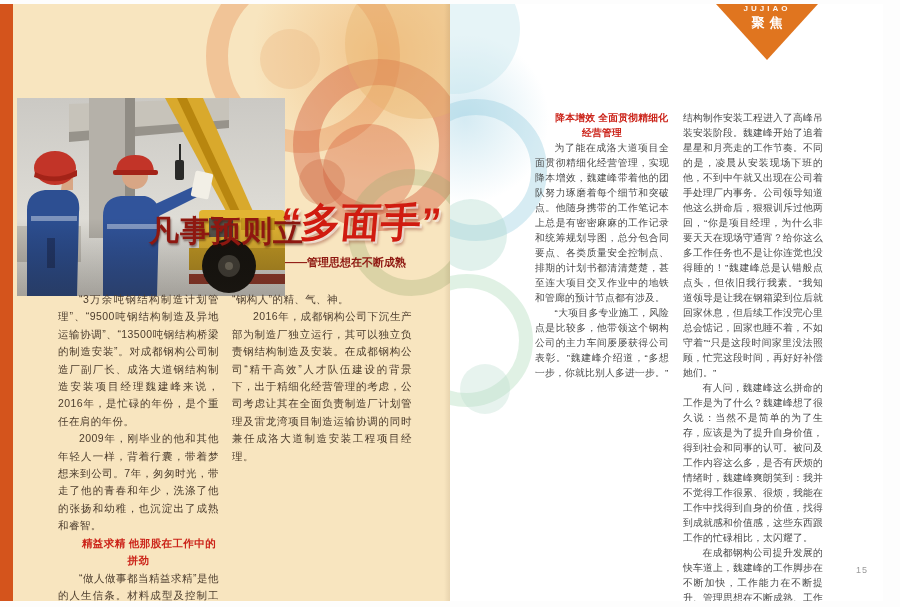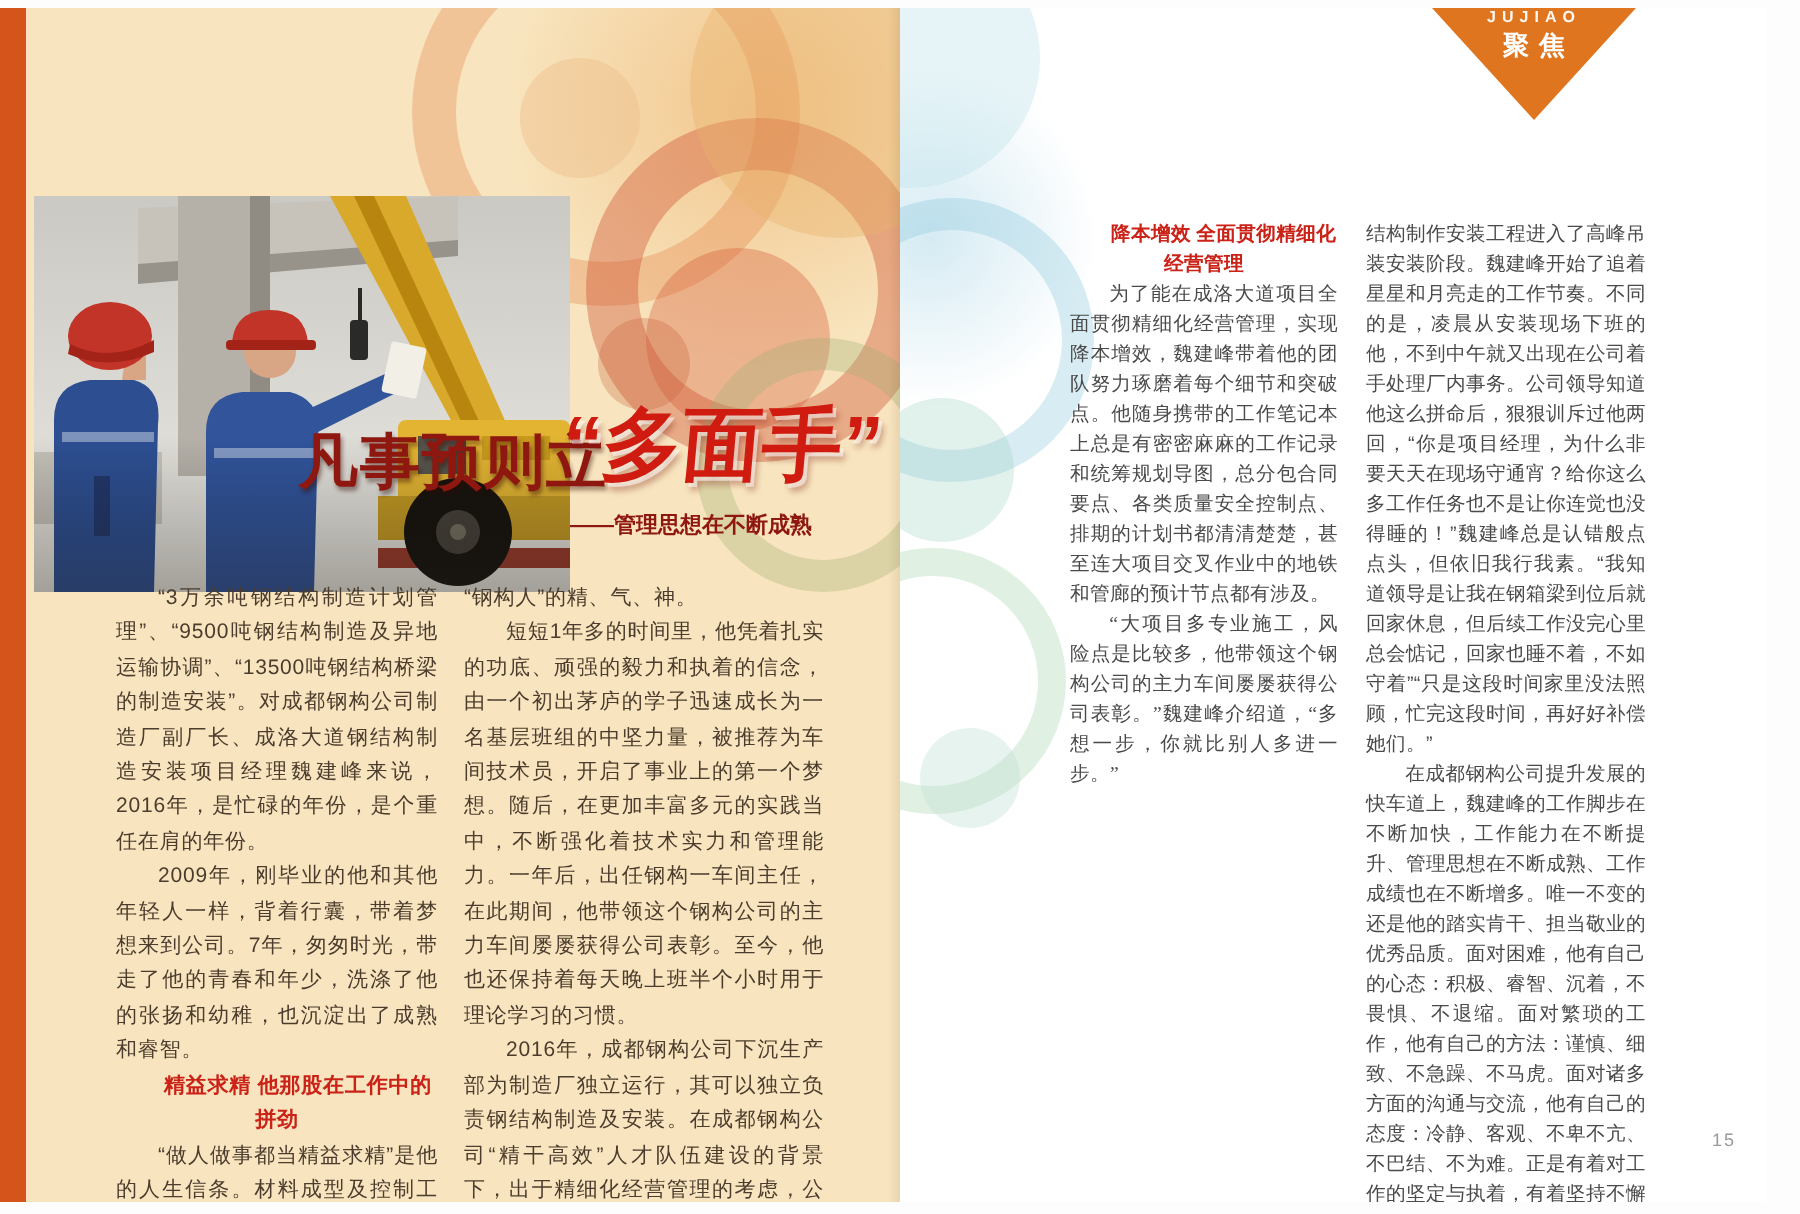--- a/index.html
+++ b/index.html
@@ -26,21 +26,21 @@
   .title-byline{position:absolute;left:272px;top:251px;font-size:11px;font-weight:bold;color:#8e1710;
                 white-space:nowrap;z-index:5;}
   
   .lcol{position:absolute;top:287px;font-size:10.5px;line-height:17.4px;color:#4b3c2d;
         text-align:justify;letter-spacing:.4px;}
   .lcol1{left:45px;width:161px;}
   .lcol2{left:219px;width:180px;}
   
   .rcol{position:absolute;top:106px;font-size:9.8px;line-height:15px;color:#4a4a4a;
         text-align:justify;letter-spacing:.2px;}
-  .rcol1{left:85px;width:134px;font-family:Liberation Serif, serif;}
+  .rcol1{left:85px;width:134px;}
   .rcol2{left:233px;width:140px;}
   p.para{margin:0;text-indent:2em;}
   p.noindent{text-indent:0;}
   .colhead{color:#cb2218;font-weight:bold;text-align:center;text-indent:0;margin:3px 0;}
   
   .focus-tab{position:absolute;left:266px;top:0;width:102px;height:56px;background:#e0751f;
              clip-path:polygon(0 0,100% 0,50% 100%);text-align:center;color:#fff;z-index:6;}
   .tab-latin{font-size:8px;letter-spacing:3px;font-weight:bold;opacity:.95;}
   .tab-zh{font-size:13px;font-weight:bold;letter-spacing:5px;margin-top:1px;padding-left:5px;}
   .pagenum{position:absolute;left:406px;top:545px;font-size:9px;color:#9a9a9a;letter-spacing:1px;margin-top:16px;}
@@ -126,21 +126,20 @@
 
     <div class="lcol lcol1">
       <p class="para">“3万余吨钢结构制造计划管理”、“9500吨钢结构制造及异地运输协调”、“13500吨钢结构桥梁的制造安装”。对成都钢构公司制造厂副厂长、成洛大道钢结构制造安装项目经理魏建峰来说，2016年，是忙碌的年份，是个重任在肩的年份。</p>
       <p class="para">2009年，刚毕业的他和其他年轻人一样，背着行囊，带着梦想来到公司。7年，匆匆时光，带走了他的青春和年少，洗涤了他的张扬和幼稚，也沉淀出了成熟和睿智。</p>
       <p class="para colhead">精益求精 他那股在工作中的拼劲</p>
       <p class="para">“做人做事都当精益求精”是他的人生信条。材料成型及控制工程专业出身的魏建峰，早在刚入职时，就表现出了突出的求知欲。和同龄人相比，他更有一份冲劲和不服输的倔强。为了尽快掌握公司各类产品的技术难点和特点，他养成了勤于思考、乐于钻研的习惯，不仅对自己岗位内的业务充满热情，对相邻专业也积极的积累和学习。他不仅在书本上为自己充电，还积极向老师傅们学习和请教。他那股在工作中的拼劲，让很多人都为之侧目。从他的身上，大家都实实在在的看见了一个</p>
     </div>
 
     <div class="lcol lcol2">
       <p class="para noindent">“钢构人”的精、气、神。</p>
-      <p class="para">短短1年多的时间里，他凭着扎实的功底、顽强的毅力和执着的信念，由一个初出茅庐的学子迅速成长为一名基层班组的中坚力量，被推荐为车间技术员，开启了事业上的第一个梦想。随后，在更加丰富多元的实践当中，不断强化着技术实力和管理能力。一年后，出任钢构一车间主任，在此期间，他带领这个钢构公司的主力车间屡屡获得公司表彰。至今，他也还保持着每天晚上班半个小时用于理论学习的习惯。</p>
       <p class="para">2016年，成都钢构公司下沉生产部为制造厂独立运行，其可以独立负责钢结构制造及安装。在成都钢构公司“精干高效”人才队伍建设的背景下，出于精细化经营管理的考虑，公司考虑让其在全面负责制造厂计划管理及雷龙湾项目制造运输协调的同时兼任成洛大道制造安装工程项目经理。</p>
 
     </div>
   </div>
 
   <div class="fold-shadow"></div>
 
   <div class="page-right">
 
     <div>
@@ -159,20 +158,21 @@
 
     <div class="rcol rcol1">
       <p class="para colhead">降本增效 全面贯彻精细化经营管理</p>
       <p class="para">为了能在成洛大道项目全面贯彻精细化经营管理，实现降本增效，魏建峰带着他的团队努力琢磨着每个细节和突破点。他随身携带的工作笔记本上总是有密密麻麻的工作记录和统筹规划导图，总分包合同要点、各类质量安全控制点、排期的计划书都清清楚楚，甚至连大项目交叉作业中的地铁和管廊的预计节点都有涉及。</p>
       <p class="para">“大项目多专业施工，风险点是比较多，他带领这个钢构公司的主力车间屡屡获得公司表彰。”魏建峰介绍道，“多想一步，你就比别人多进一步。”</p>
 
     </div>
 
     <div class="rcol rcol2">
       <p class="para noindent">结构制作安装工程进入了高峰吊装安装阶段。魏建峰开始了追着星星和月亮走的工作节奏。不同的是，凌晨从安装现场下班的他，不到中午就又出现在公司着手处理厂内事务。公司领导知道他这么拼命后，狠狠训斥过他两回，“你是项目经理，为什么非要天天在现场守通宵？给你这么多工作任务也不是让你连觉也没得睡的！”魏建峰总是认错般点点头，但依旧我行我素。“我知道领导是让我在钢箱梁到位后就回家休息，但后续工作没完心里总会惦记，回家也睡不着，不如守着”“只是这段时间家里没法照顾，忙完这段时间，再好好补偿她们。”</p>
+      <p class="para">有人问，魏建峰这么拼命的工作是为了什么？魏建峰想了很久说：当然不是简单的为了生存，应该是为了提升自身价值，得到社会和同事的认可。被问及工作内容这么多，是否有厌烦的情绪时，魏建峰爽朗笑到：我并不觉得工作很累、很烦，我能在工作中找得到自身的价值，找得到成就感和价值感，这些东西跟工作的忙碌相比，太闪耀了。</p>
       <p class="para">在成都钢构公司提升发展的快车道上，魏建峰的工作脚步在不断加快，工作能力在不断提升、管理思想在不断成熟、工作成绩也在不断增多。唯一不变的还是他的踏实肯干、担当敬业的优秀品质。面对困难，他有自己的心态：积极、睿智、沉着，不畏惧、不退缩。面对繁琐的工作，他有自己的方法：谨慎、细致、不急躁、不马虎。面对诸多方面的沟通与交流，他有自己的态度：冷静、客观、不卑不亢、不巴结、不为难。正是有着对工作的坚定与执着，有着坚持不懈的付出与努力，有着超越自我的决心与勇气，魏建峰用坚毅与执着践行着钢构精神，追逐着自己的梦想，在公司发展过程中创造着越来越大的成绩，发挥着越来越大的价值，用踏实的脚步走出了自己闪光的青春。</p>
 
     </div>
 
     <div class="pagenum">15</div>
   </div>
 
 </div>
 
 </body></html>

